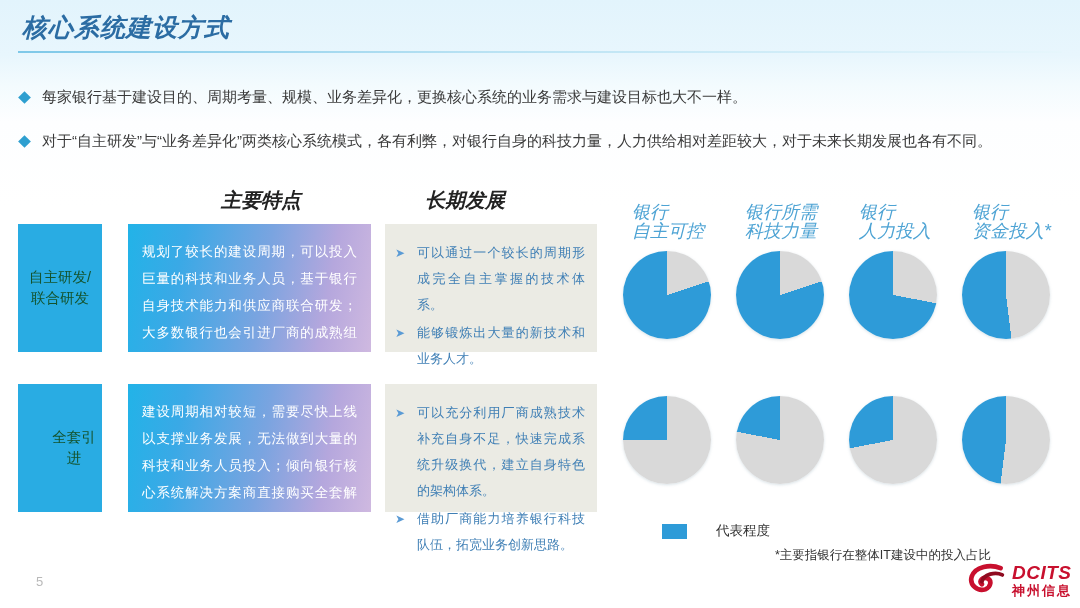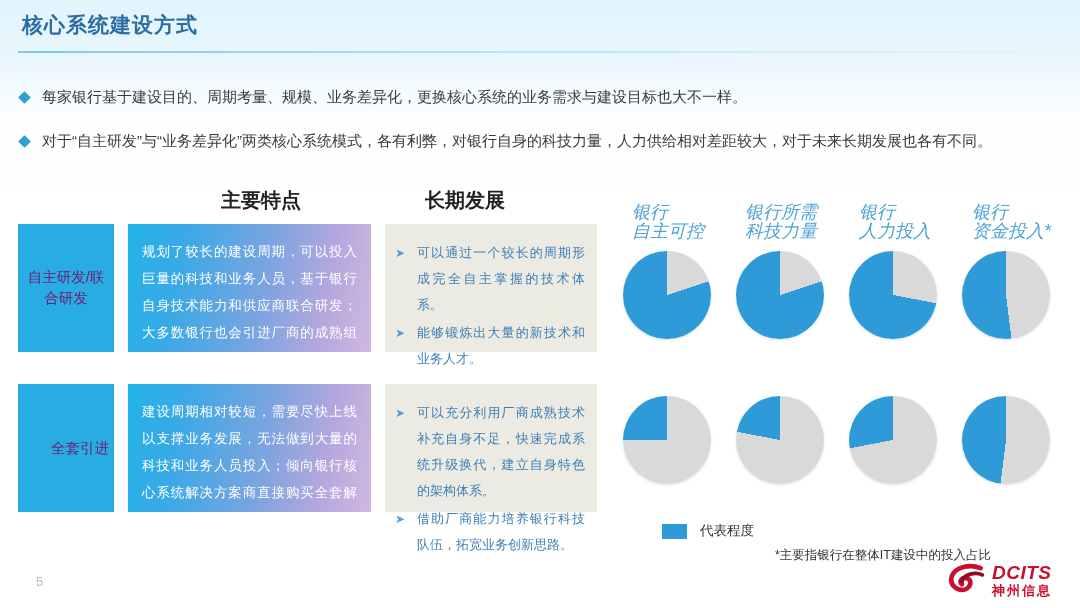--- a/index.html
+++ b/index.html
@@ -20,25 +20,26 @@
 
   
   #title-bar {
     position: absolute;
     left: 0; top: 0;
     width: 1080px; height: 58px;
   }
   #page-title {
     position: absolute;
     left: 22px; top: 11px;
-    font-size: 21px;
+    font-size: 25px;
     font-weight: bold;
     color: #2b6ca3;
     letter-spacing: 1px;
     white-space: nowrap;
+    font-style: italic;
   }
   #title-underline {
     position: absolute;
     left: 18px; top: 51px;
     width: 1044px; height: 2px;
     background: linear-gradient(90deg, #7ec8e8 0%, #b9e2f3 45%, #e6f6fc 100%);
   }
 
   
   .bullet-row {
@@ -64,40 +65,41 @@
     white-space: nowrap;
   }
 
   
   .col-heading {
     position: absolute;
     font-size: 20px;
     font-weight: bold;
     color: #222222;
     white-space: nowrap;
+    font-style: italic;
   }
   #heading-features { left: 221px; top: 187px; }
   #heading-longterm { left: 425px; top: 187px; }
 
   .pie-heading {
     position: absolute;
     top: 203px;
     font-size: 18px;
     color: #4da3d4;
     line-height: 19px;
     white-space: nowrap;
     font-style: italic;
   }
 
   
   .mode-label {
     position: absolute;
-    width: 96px;
+    width: 84px;
     background: #29ace3;
-    color: #701a75;
+    color: #14532d;
     font-size: 14.5px;
     line-height: 21px;
     text-align: center;
     display: flex;
     align-items: center;
     justify-content: center;
     box-sizing: border-box;
     padding: 4px;
   }
   .feature-card {
@@ -146,20 +148,21 @@
     border-radius: 50%;
     box-shadow: 0 1px 3px rgba(120,150,170,0.28);
   }
 
   
   #legend {
     position: absolute;
     left: 662px; top: 522px;
     display: flex;
     align-items: center;
+    gap: 16px;
   }
   #legend-swatch {
     width: 25px; height: 15px;
     background: #2e9bd8;
     margin-right: 13px;
   }
   #legend-label {
     font-size: 13.5px;
     color: #333333;
     white-space: nowrap;
@@ -175,21 +178,21 @@
 
   
   #page-number {
     position: absolute;
     left: 36px; top: 574px;
     font-size: 13px;
     color: #b9b9b9;
   }
   #logo {
     position: absolute;
-    right: 28px; top: 563px;
+    right: 8px; top: 563px;
     display: flex;
     align-items: center;
   }
   #logo-mark {
     width: 38px; height: 34px;
     margin-right: 6px;
     flex: 0 0 auto;
   }
   #logo-text { line-height: 1; }
   #logo-en {

